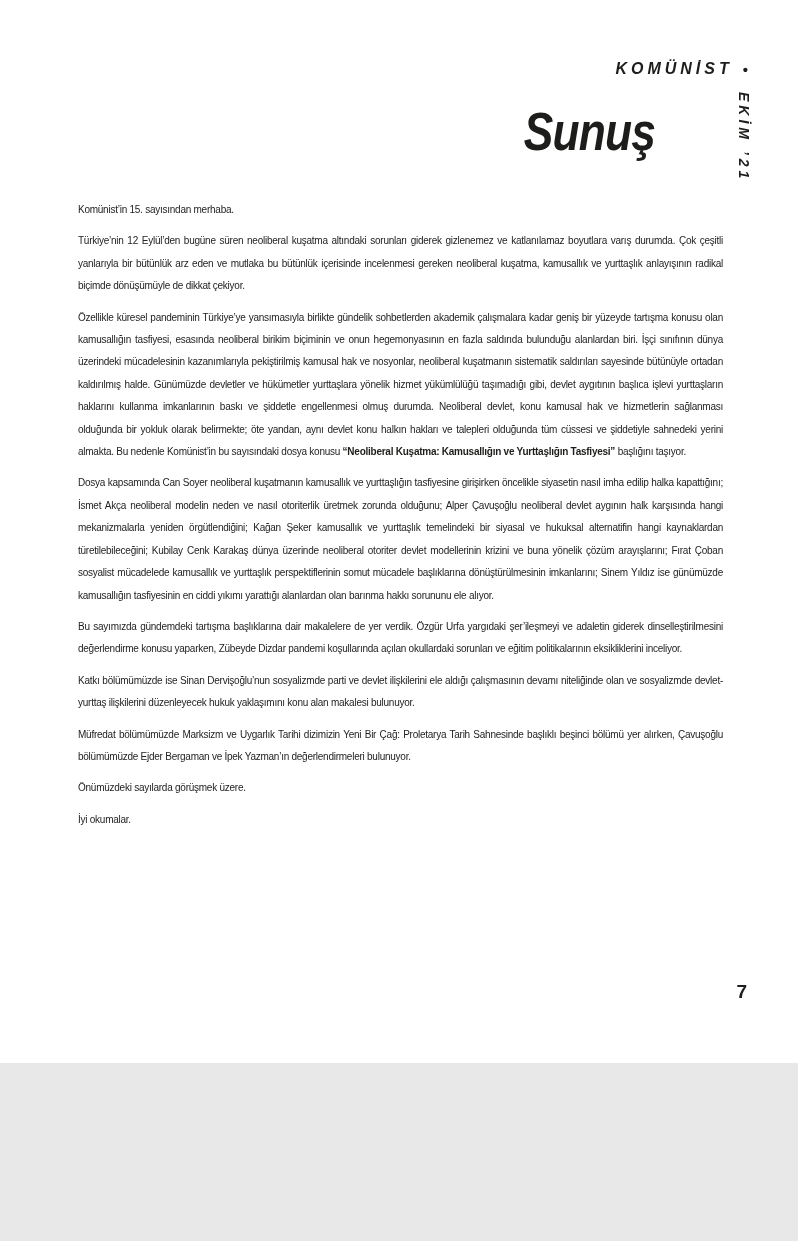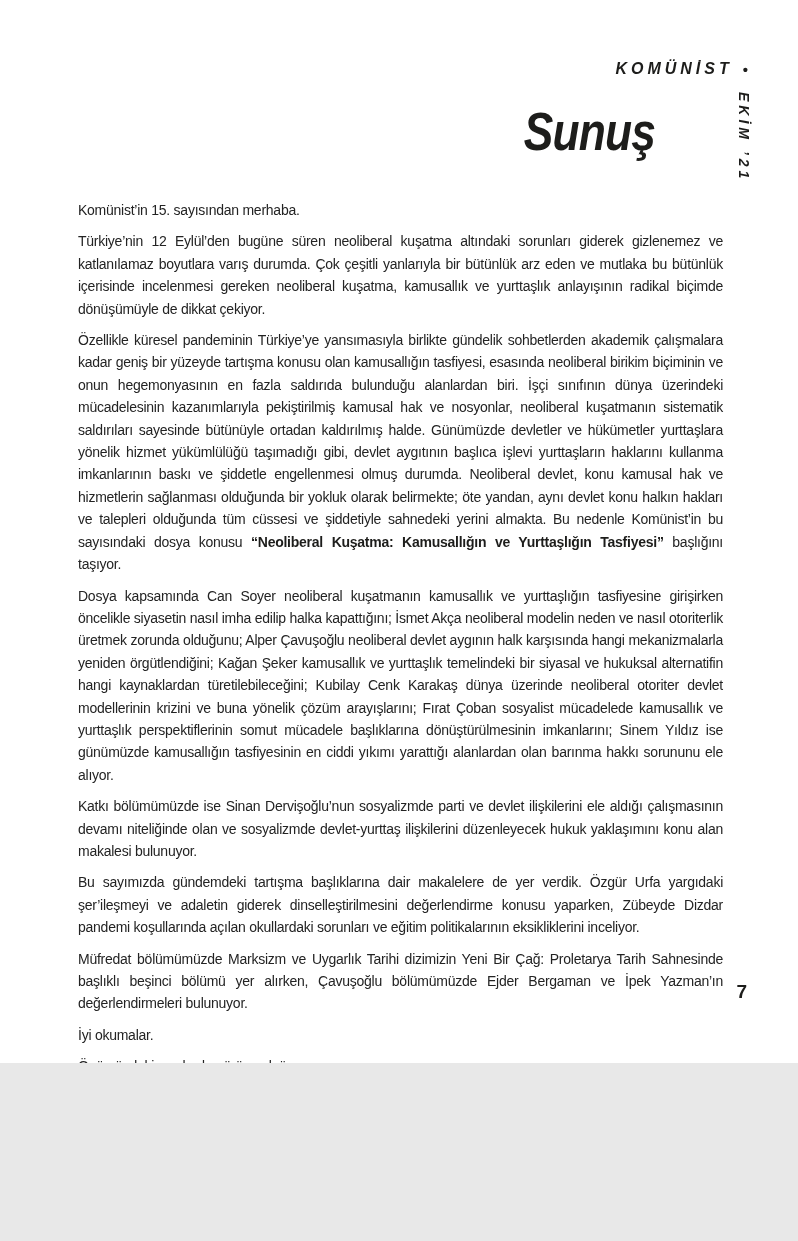--- a/index.html
+++ b/index.html
@@ -62,21 +62,21 @@
     line-height: 1;
   }
   
   .body-text {
     position: absolute;
     top: 199px;
     left: 78px;
     width: 645px;
   }
   .body-text p {
-    font-size: 14px;
+    font-size: 10px;
     line-height: 22.4px;
     letter-spacing: -0.25px;
     text-align: justify;
     margin-bottom: 9px;
     color: #232323;
   }
   .body-text p.no-justify { text-align: left; }
   .body-text strong { font-weight: bold; color: #1d1d1b; }
   
   .page-number {
@@ -100,22 +100,22 @@
 
   <div class="issue-vertical">EKİM ’21</div>
 
   <h1 class="page-title">Sunuş</h1>
 
   <div class="body-text">
     <p class="no-justify">Komünist’in 15. sayısından merhaba.</p>
     <p>Türkiye’nin 12 Eylül’den bugüne süren neoliberal kuşatma altındaki sorunları giderek gizlenemez ve katlanılamaz boyutlara varış durumda. Çok çeşitli yanlarıyla bir bütünlük arz eden ve mutlaka bu bütünlük içerisinde incelenmesi gereken neoliberal kuşatma, kamusallık ve yurttaşlık anlayışının radikal biçimde dönüşümüyle de dikkat çekiyor.</p>
     <p><span>Özellikle küresel pandeminin Türkiye’ye yansımasıyla birlikte gündelik sohbetlerden akademik çalışmalara kadar geniş bir yüzeyde tartışma konusu olan kamusallığın tasfiyesi, esasında neoliberal birikim biçiminin ve onun hegemonyasının en fazla saldırıda bulunduğu alanlardan biri. İşçi sınıfının dünya üzerindeki mücadelesinin kazanımlarıyla pekiştirilmiş kamusal hak ve nosyonlar, neoliberal kuşatmanın sistematik saldırıları sayesinde bütünüyle ortadan kaldırılmış halde. Günümüzde devletler ve hükümetler yurttaşlara yönelik hizmet yükümlülüğü taşımadığı gibi, devlet aygıtının başlıca işlevi yurttaşların haklarını kullanma imkanlarının baskı ve şiddetle engellenmesi olmuş durumda. Neoliberal devlet, konu kamusal hak ve hizmetlerin sağlanması olduğunda bir yokluk olarak belirmekte; öte yandan, aynı devlet konu halkın hakları ve talepleri olduğunda tüm cüssesi ve şiddetiyle sahnedeki yerini almakta. Bu nedenle Komünist’in bu sayısındaki dosya konusu </span><strong>“Neoliberal Kuşatma: Kamusallığın ve Yurttaşlığın Tasfiyesi”</strong><span> başlığını taşıyor.</span></p>
     <p>Dosya kapsamında Can Soyer neoliberal kuşatmanın kamusallık ve yurttaşlığın tasfiyesine girişirken öncelikle siyasetin nasıl imha edilip halka kapattığını; İsmet Akça neoliberal modelin neden ve nasıl otoriterlik üretmek zorunda olduğunu; Alper Çavuşoğlu neoliberal devlet aygının halk karşısında hangi mekanizmalarla yeniden örgütlendiğini; Kağan Şeker kamusallık ve yurttaşlık temelindeki bir siyasal ve hukuksal alternatifin hangi kaynaklardan türetilebileceğini; Kubilay Cenk Karakaş dünya üzerinde neoliberal otoriter devlet modellerinin krizini ve buna yönelik çözüm arayışlarını; Fırat Çoban sosyalist mücadelede kamusallık ve yurttaşlık perspektiflerinin somut mücadele başlıklarına dönüştürülmesinin imkanlarını; Sinem Yıldız ise günümüzde kamusallığın tasfiyesinin en ciddi yıkımı yarattığı alanlardan olan barınma hakkı sorununu ele alıyor.</p>
+    <p>Bu sayımızda gündemdeki tartışma başlıklarına dair makalelere de yer verdik. Özgür Urfa yargıdaki şer’ileşmeyi ve adaletin giderek dinselleştirilmesini değerlendirme konusu yaparken, Zübeyde Dizdar pandemi koşullarında açılan okullardaki sorunları ve eğitim politikalarının eksikliklerini inceliyor.</p>
     <p>Katkı bölümümüzde ise Sinan Dervişoğlu’nun sosyalizmde parti ve devlet ilişkilerini ele aldığı çalışmasının devamı niteliğinde olan ve sosyalizmde devlet-yurttaş ilişkilerini düzenleyecek hukuk yaklaşımını konu alan makalesi bulunuyor.</p>
-    <p>Bu sayımızda gündemdeki tartışma başlıklarına dair makalelere de yer verdik. Özgür Urfa yargıdaki şer’ileşmeyi ve adaletin giderek dinselleştirilmesini değerlendirme konusu yaparken, Zübeyde Dizdar pandemi koşullarında açılan okullardaki sorunları ve eğitim politikalarının eksikliklerini inceliyor.</p>
     <p>Müfredat bölümümüzde Marksizm ve Uygarlık Tarihi dizimizin Yeni Bir Çağ: Proletarya Tarih Sahnesinde başlıklı beşinci bölümü yer alırken, Çavuşoğlu bölümümüzde Ejder Bergaman ve İpek Yazman’ın değerlendirmeleri bulunuyor.</p>
+    <p class="no-justify">Önümüzdeki sayılarda görüşmek üzere.</p>
     <p class="no-justify">İyi okumalar.</p>
-    <p class="no-justify">Önümüzdeki sayılarda görüşmek üzere.</p>
   </div>
 
   <div class="page-number">7</div>
 
 </div>
 
 </body></html>

